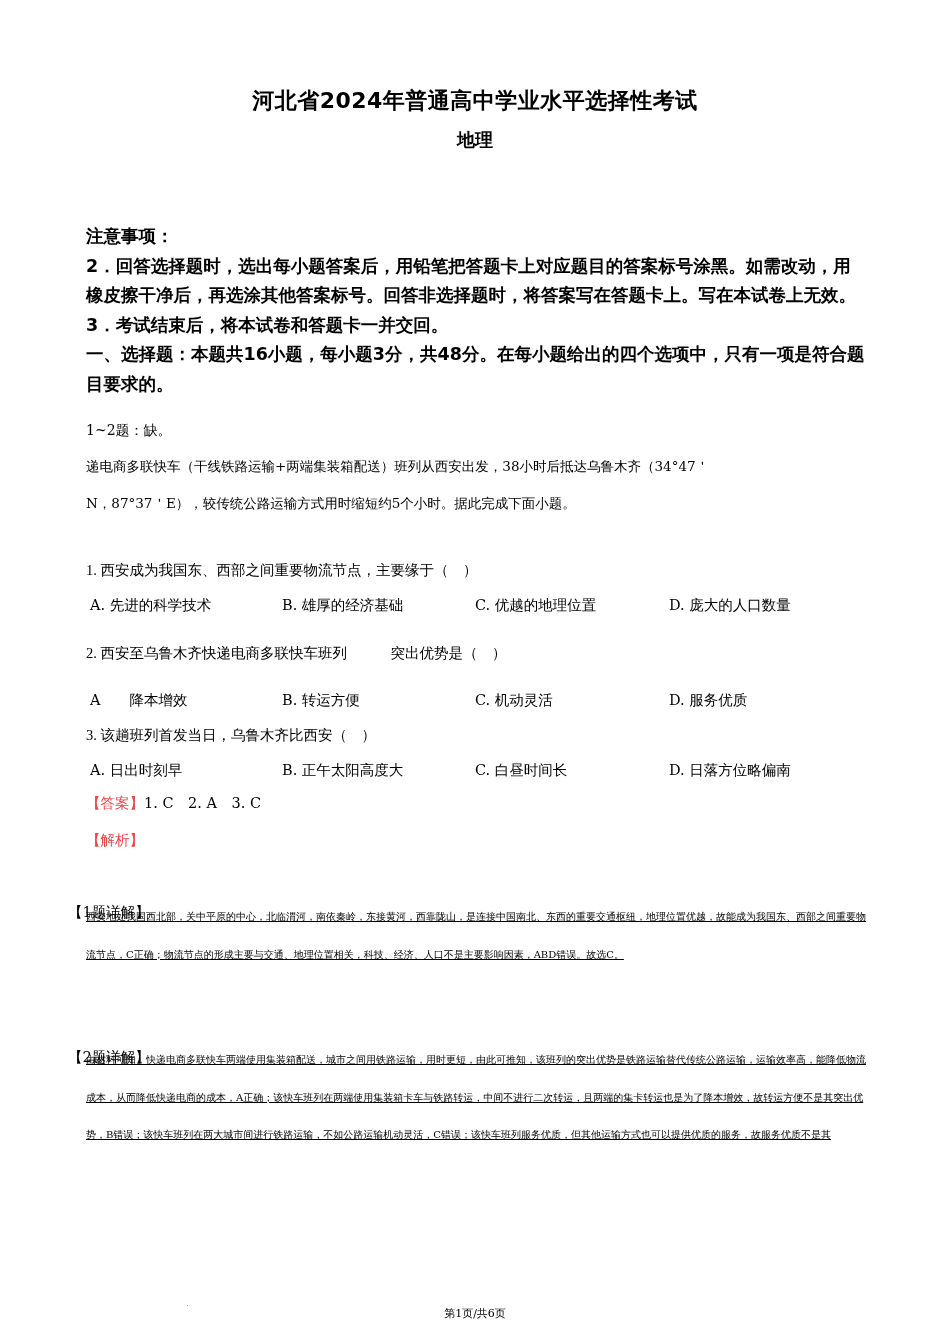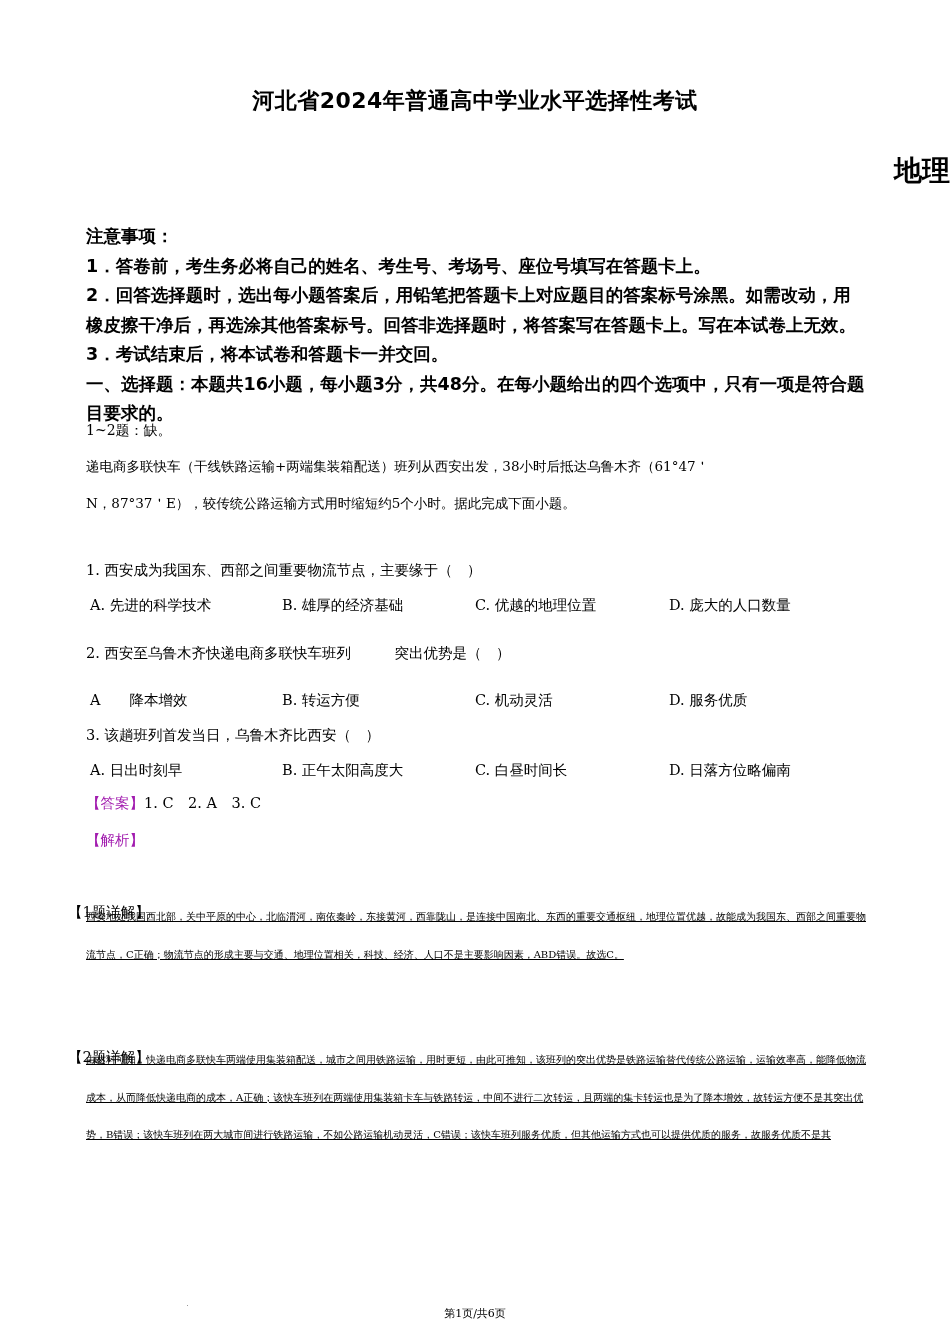--- a/index.html
+++ b/index.html
@@ -8,42 +8,42 @@
       font-family: "DejaVu Serif", "Liberation Serif", serif;
       color: #000;
     }
     .page { position: absolute; left: 0; top: 0; width: 950px; height: 1344px; }
     .title {
       position: absolute; left: 0; width: 950px; text-align: center;
       font-weight: bold; font-size: 22px; top: 86px; letter-spacing: 0.5px;
       font-family: "DejaVu Sans", "Liberation Sans", sans-serif;
     }
     .subject {
-      position: absolute; left: 0; width: 950px; text-align: right;
-      font-weight: bold; font-size: 28px; top: 152px;
+      position: absolute; left: 0; width: 950px; text-align: center;
+      font-weight: bold; font-size: 18px; top: 128px;
       font-family: "DejaVu Sans", "Liberation Sans", sans-serif;
     }
     .notes {
       position: absolute; left: 86px; width: 780px; top: 186px;
       font-weight: bold; font-size: 17.5px; line-height: 29.5px;
       font-family: "DejaVu Sans", "Liberation Sans", sans-serif;
       margin-top: 36px;
     }
     .notes div { margin: 0; }
     .missing { position: absolute; left: 86px; top: 422px; font-size: 14px; }
     .passage {
       position: absolute; left: 86px; width: 790px; top: 448px;
       font-size: 13.5px; line-height: 37px;
     }
     .passage .indent { padding-left: 30px; }
-    .q { position: absolute; left: 86px; font-size: 14.5px; }
+    .q { position: absolute; left: 86px; font-size: 14.5px; font-family: Liberation Serif, serif; }
     .opts { position: absolute; left: 86px; width: 790px; font-size: 14.5px; }
     .opt { position: absolute; top: 0; white-space: nowrap; }
     .opt.a { left: 4px; } .opt.b { left: 196px; } .opt.c { left: 389px; } .opt.d { left: 583px; }
-    .tag { color: #a21caf; }
+    .tag { color: #ef4444; }
     .answer { position: absolute; left: 86px; top: 794px; font-size: 14.5px; }
     .analysis { position: absolute; left: 86px; top: 831px; font-size: 14.5px; }
     .sub { position: absolute; left: 68px; font-size: 14.5px; margin-top: 36px; }
     .para {
       position: absolute; left: 86px; width: 780px; font-size: 10px; line-height: 37.5px; text-decoration: underline;
     }
     .footer {
       position: absolute; left: 0; width: 950px; top: 1306px; text-align: center;
       font-size: 11px;
     }
@@ -52,30 +52,29 @@
 </head>
 <body>
 
 <div class="page">
 
   <div class="title">河北省2024年普通高中学业水平选择性考试</div>
   <div class="subject">地理</div>
 
   <div class="notes">
     <div>注意事项：</div>
-    <div>1．答卷前，考生务必将自己的姓名、考生号、考场号、座位号填写在答题卡上。</div>
     <div>2．回答选择题时，选出每小题答案后，用铅笔把答题卡上对应题目的答案标号涂黑。如需改动，用橡皮擦干净后，再选涂其他答案标号。回答非选择题时，将答案写在答题卡上。写在本试卷上无效。</div>
     <div>3．考试结束后，将本试卷和答题卡一并交回。</div>
     <div>一、选择题：本题共16小题，每小题3分，共48分。在每小题给出的四个选项中，只有一项是符合题目要求的。</div>
   </div>
 
   <div class="missing">1~2题：缺。</div>
 
   <div class="passage">
-    <div>递电商多联快车（干线铁路运输+两端集装箱配送）班列从西安出发，38小时后抵达乌鲁木齐（61°47＇</div>
+    <div>递电商多联快车（干线铁路运输+两端集装箱配送）班列从西安出发，38小时后抵达乌鲁木齐（34°47＇</div>
     <div>N，87°37＇E），较传统公路运输方式用时缩短约5个小时。据此完成下面小题。</div>
   </div>
 
   <div class="q" style="top:561px;">1. 西安成为我国东、西部之间重要物流节点，主要缘于（　）</div>
   <div class="opts" style="top:596px;">
     <span class="opt a">A. 先进的科学技术</span>
     <span class="opt b">B. 雄厚的经济基础</span>
     <span class="opt c">C. 优越的地理位置</span>
     <span class="opt d">D. 庞大的人口数量</span>
   </div>

